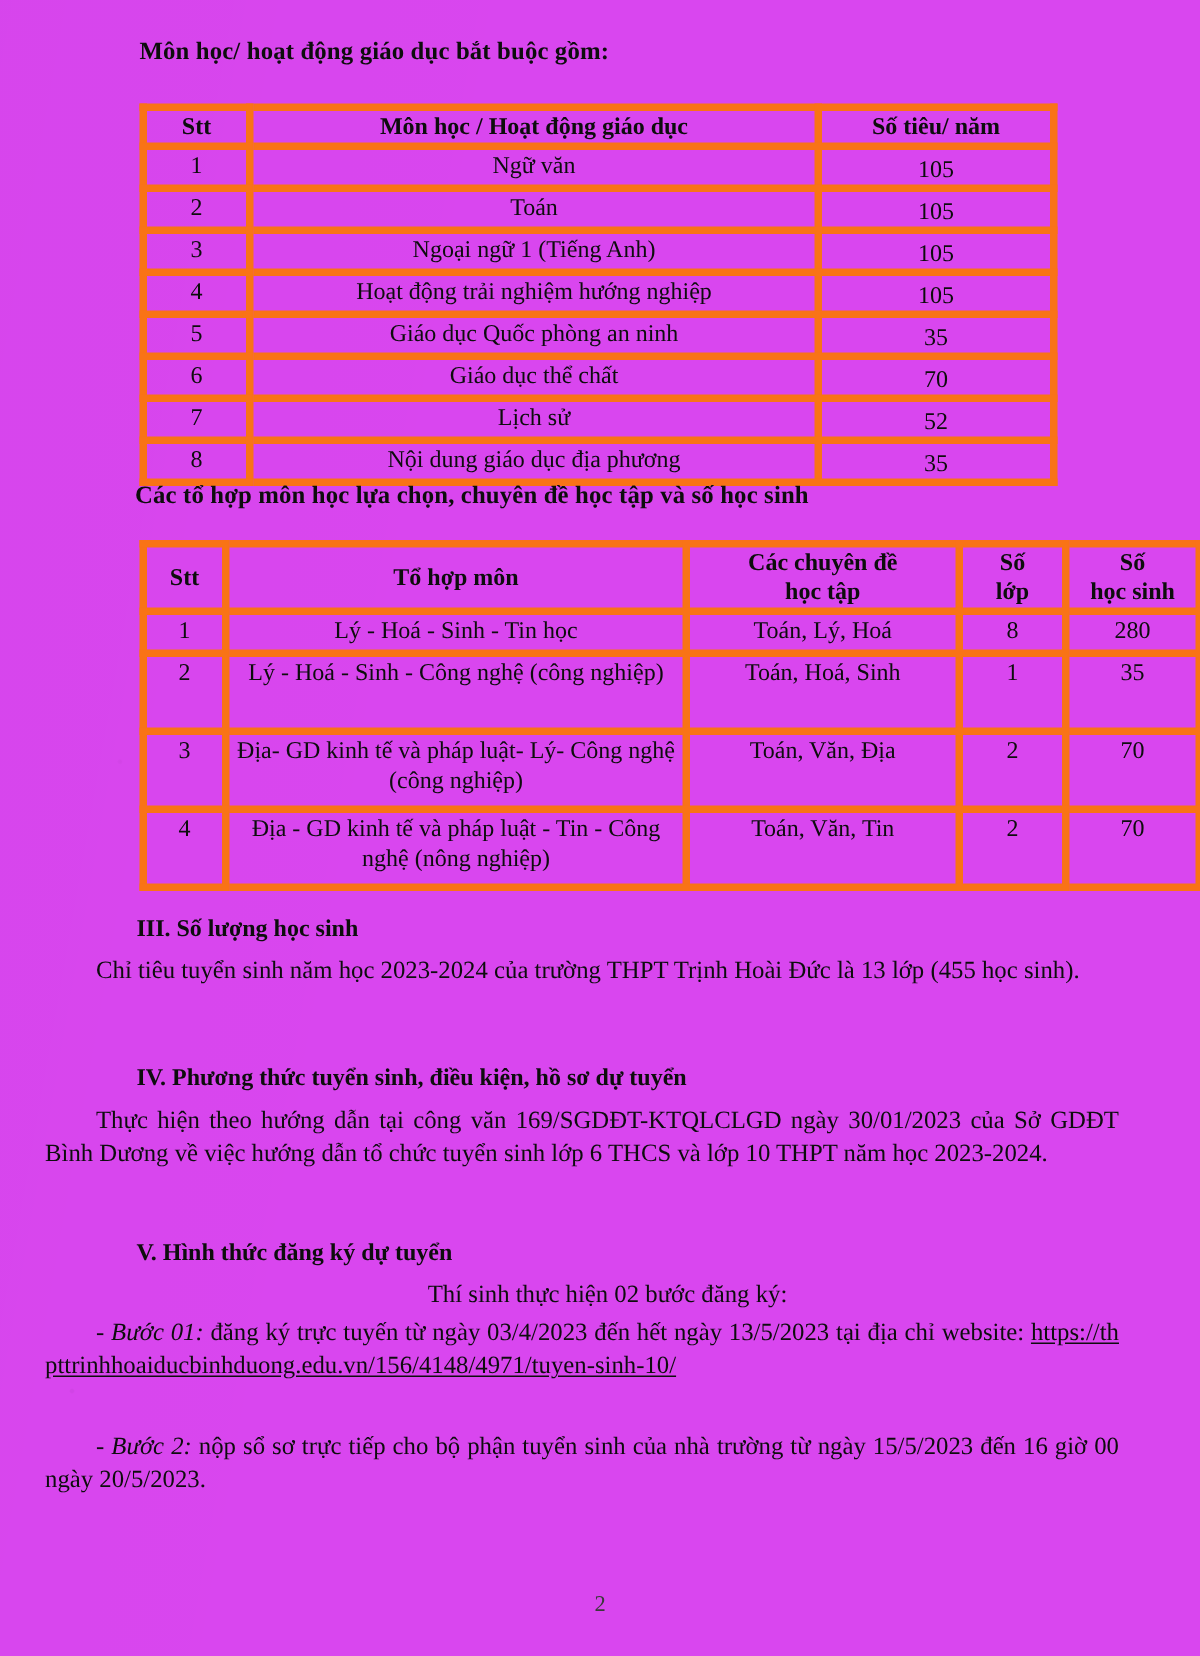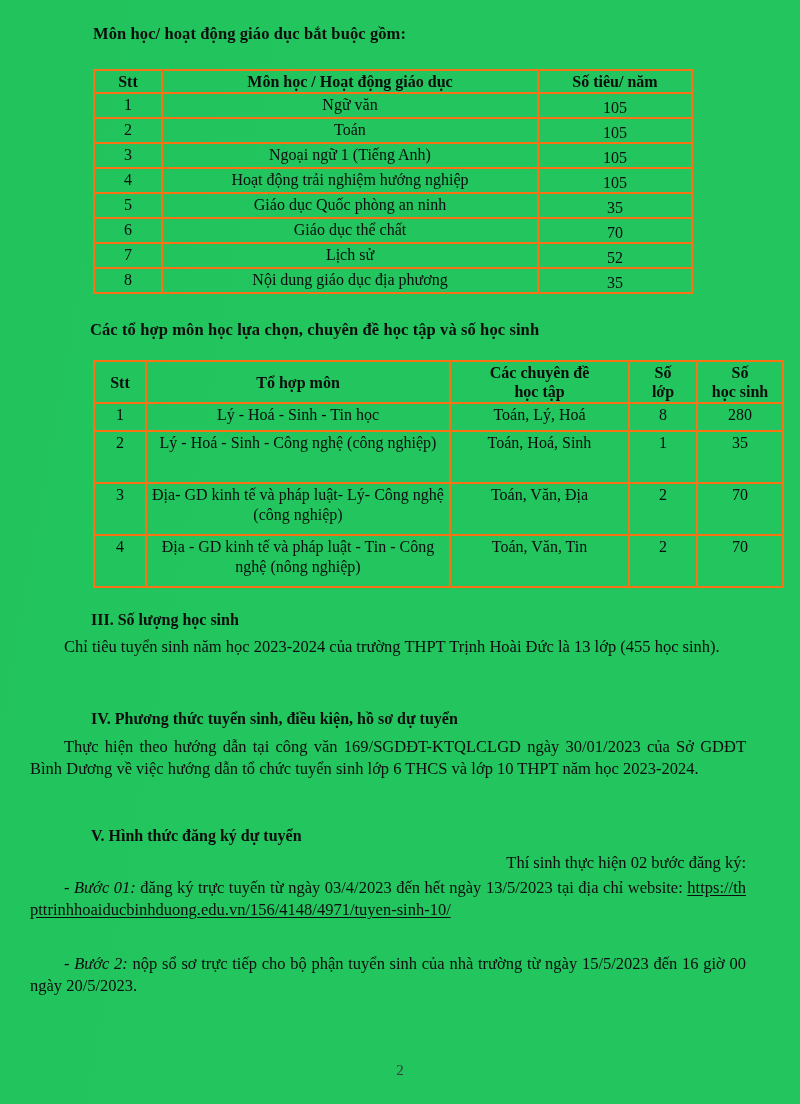--- a/index.html
+++ b/index.html
@@ -14,21 +14,21 @@
     position: relative;
     font-family: "Liberation Serif", "DejaVu Serif", serif;
     color: #0d0d0d;
     overflow: hidden;
   }
 
   
   .page {
     position: absolute;
     inset: 0;
-    background: #22c55e;
+    background: #d946ef;
     padding: 0;
   }
 
   
   .scan-noise {
     position: absolute;
     inset: 0;
     pointer-events: none;
     background:
       radial-gradient(circle at 6% 84%, rgba(0,0,0,0.035) 0 1px, transparent 2px),
@@ -66,21 +66,21 @@
 
   
   table.doc-table {
     position: absolute;
     border-collapse: collapse;
     font-size: 16px;
     table-layout: fixed;
   }
   table.doc-table th,
   table.doc-table td {
-    border: 2px solid #f97316;
+    border: 5px solid #f97316;
     padding: 1px 5px;
     vertical-align: top;
     line-height: 1.2;
   }
   table.doc-table th {
     font-weight: bold;
     text-align: center;
     vertical-align: middle;
   }
   .c { text-align: center; }
@@ -233,21 +233,21 @@
     <span class="indent"></span><span>Chỉ tiêu tuyển sinh năm học 2023-2024 của trường THPT Trịnh Hoài Đức là 13 lớp (455 học sinh).</span>
   </div>
 
   <div class="heading" style="left:91px; top:710px;">IV. Phương thức tuyển sinh, điều kiện, hồ sơ dự tuyển</div>
   <div class="para" style="left:30px; top:736px; width:716px;">
     <span class="indent"></span><span>Thực hiện theo hướng dẫn tại công văn 169/SGDĐT-KTQLCLGD ngày 30/01/2023 của Sở GDĐT Bình Dương về việc hướng dẫn tổ chức tuyển sinh lớp 6 THCS và lớp 10 THPT năm học 2023-2024.</span>
   </div>
 
   <div class="heading" style="left:91px; top:827px;">V. Hình thức đăng ký dự tuyển</div>
 
-  <div class="para" style="left:30px; top:852px; width:716px; text-align:right;">
+  <div class="para" style="left:30px; top:852px; width:716px; text-align:center;">
     <span class="indent"></span><span>Thí sinh thực hiện 02 bước đăng ký:</span>
   </div>
 
   <div class="para" style="left:30px; top:877px; width:716px;">
     <span class="indent"></span><span class="bi">- Bước 01:</span><span> đăng ký trực tuyến từ ngày 03/4/2023 đến hết ngày 13/5/2023 tại địa chỉ website: </span><span class="url">https://thpttrinhhoaiducbinhduong.edu.vn/156/4148/4971/tuyen-sinh-10/</span>
   </div>
 
   <div class="para" style="left:30px; top:953px; width:716px;">
     <span class="indent"></span><span class="bi">- Bước 2:</span><span> nộp sổ sơ trực tiếp cho bộ phận tuyển sinh của nhà trường từ ngày 15/5/2023 đến 16 giờ 00 ngày 20/5/2023.</span>
   </div>

